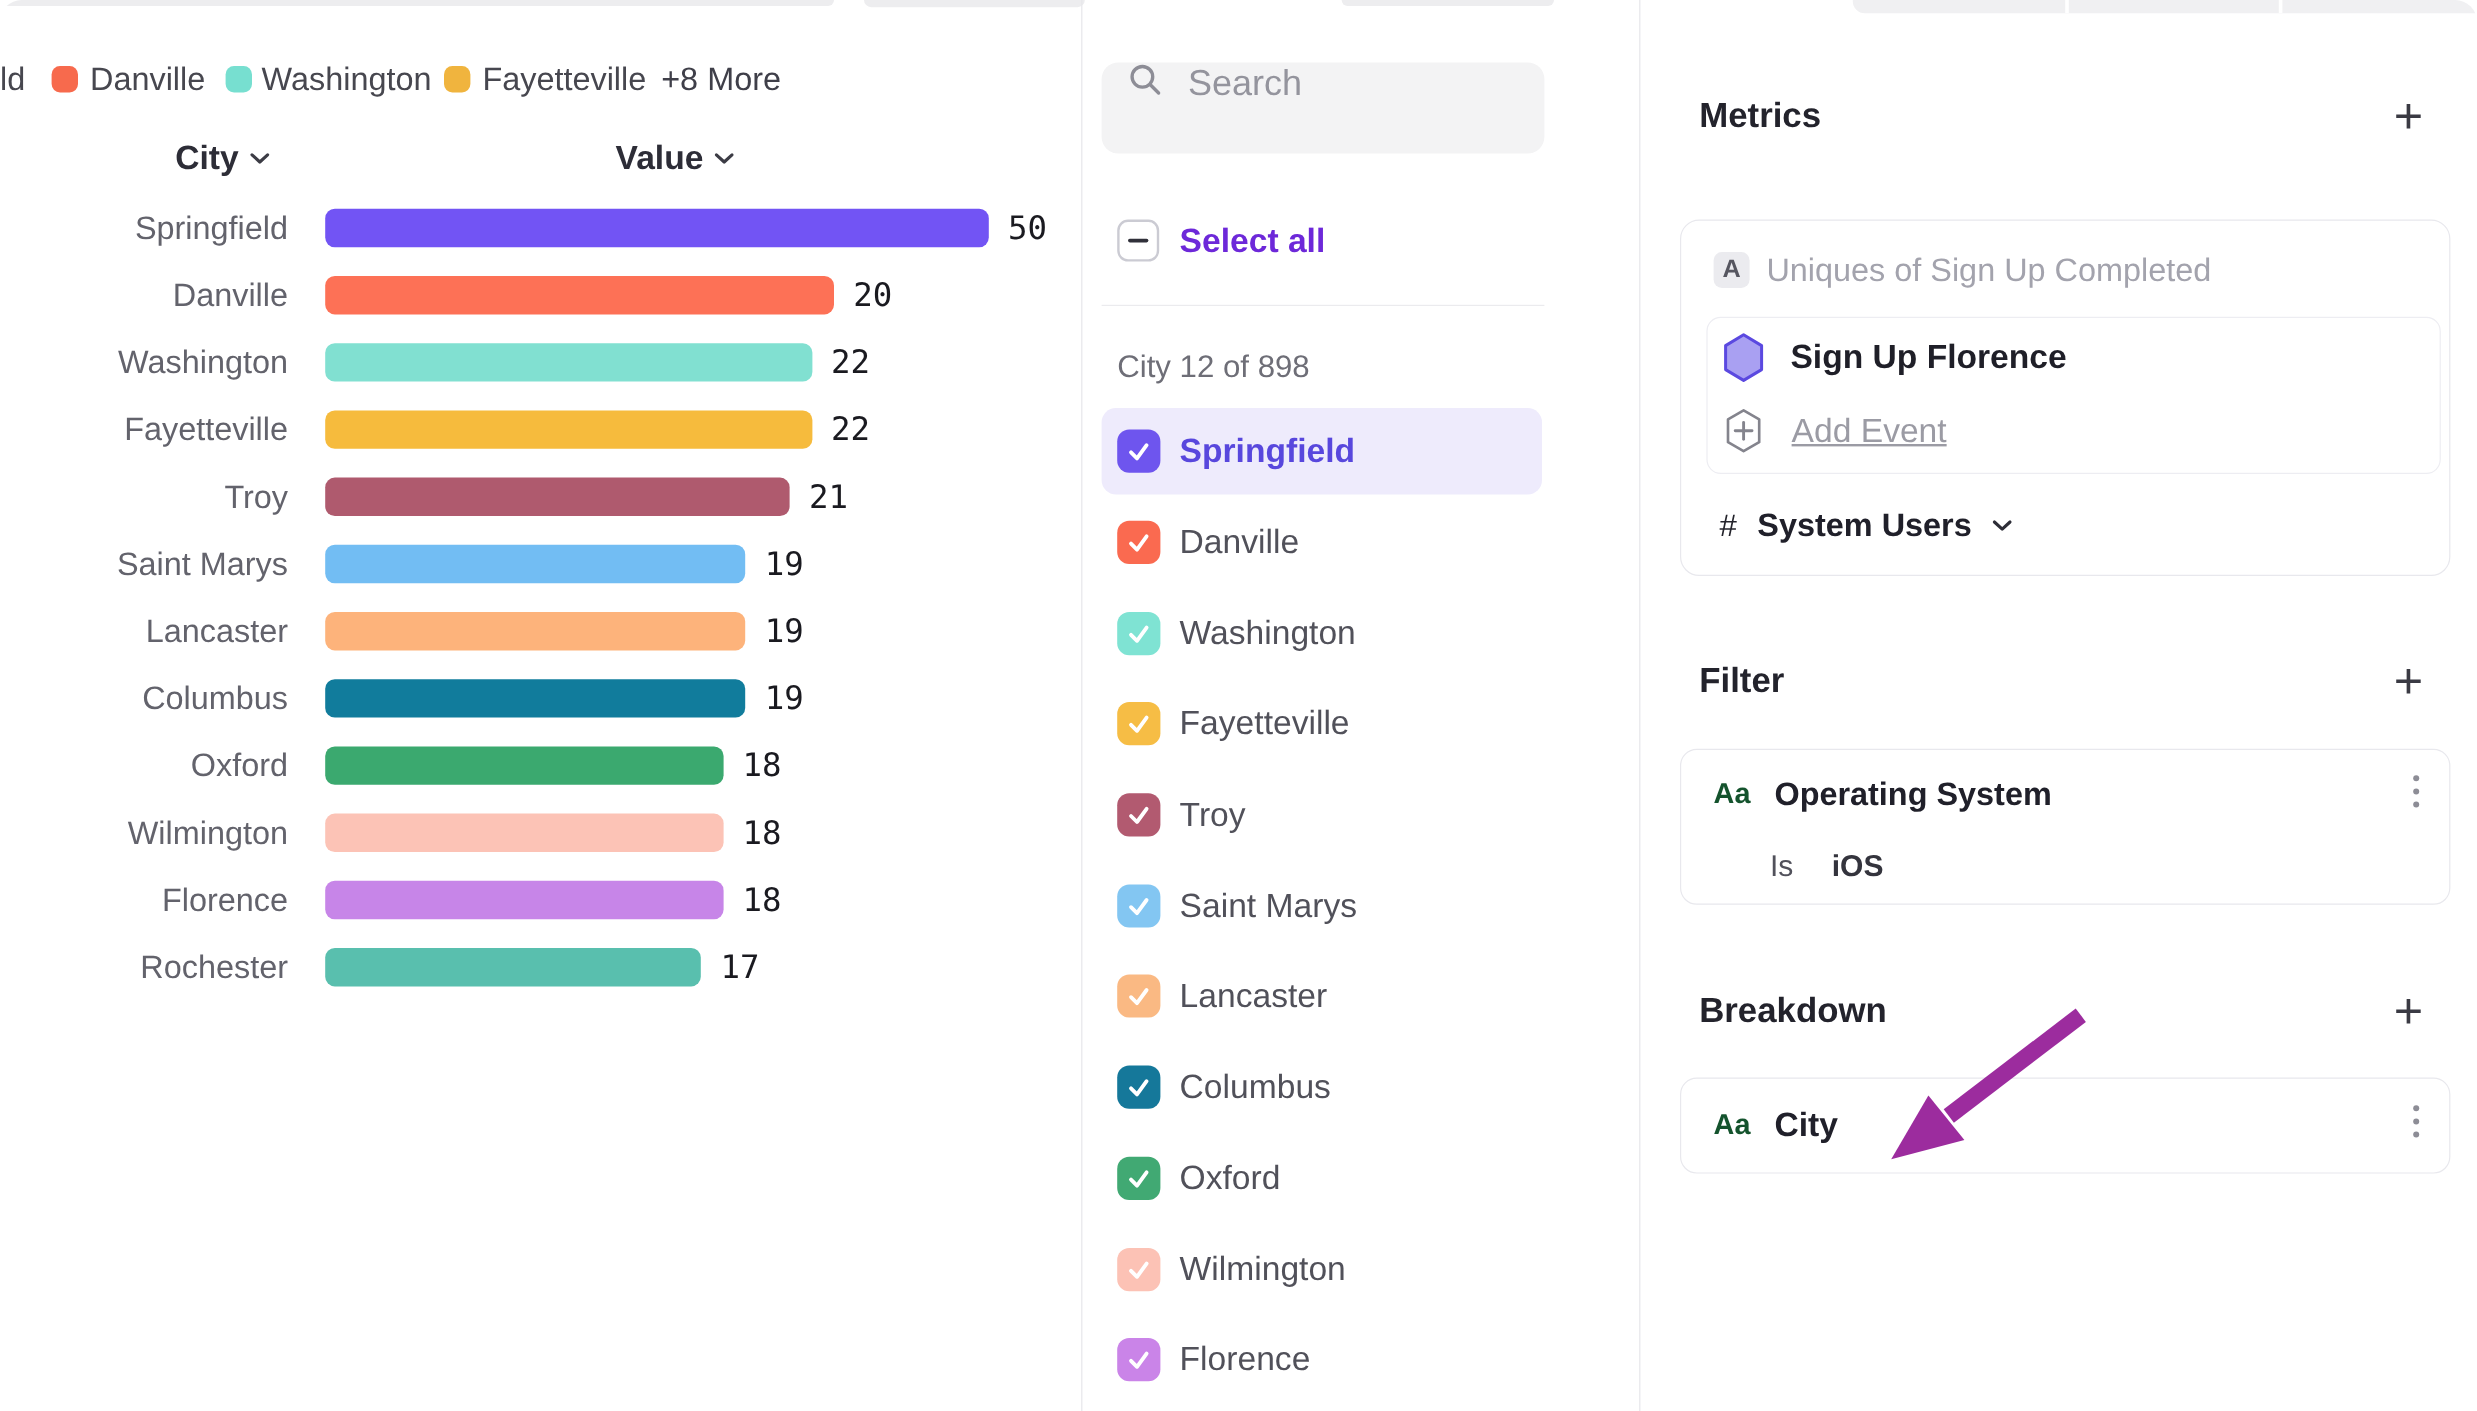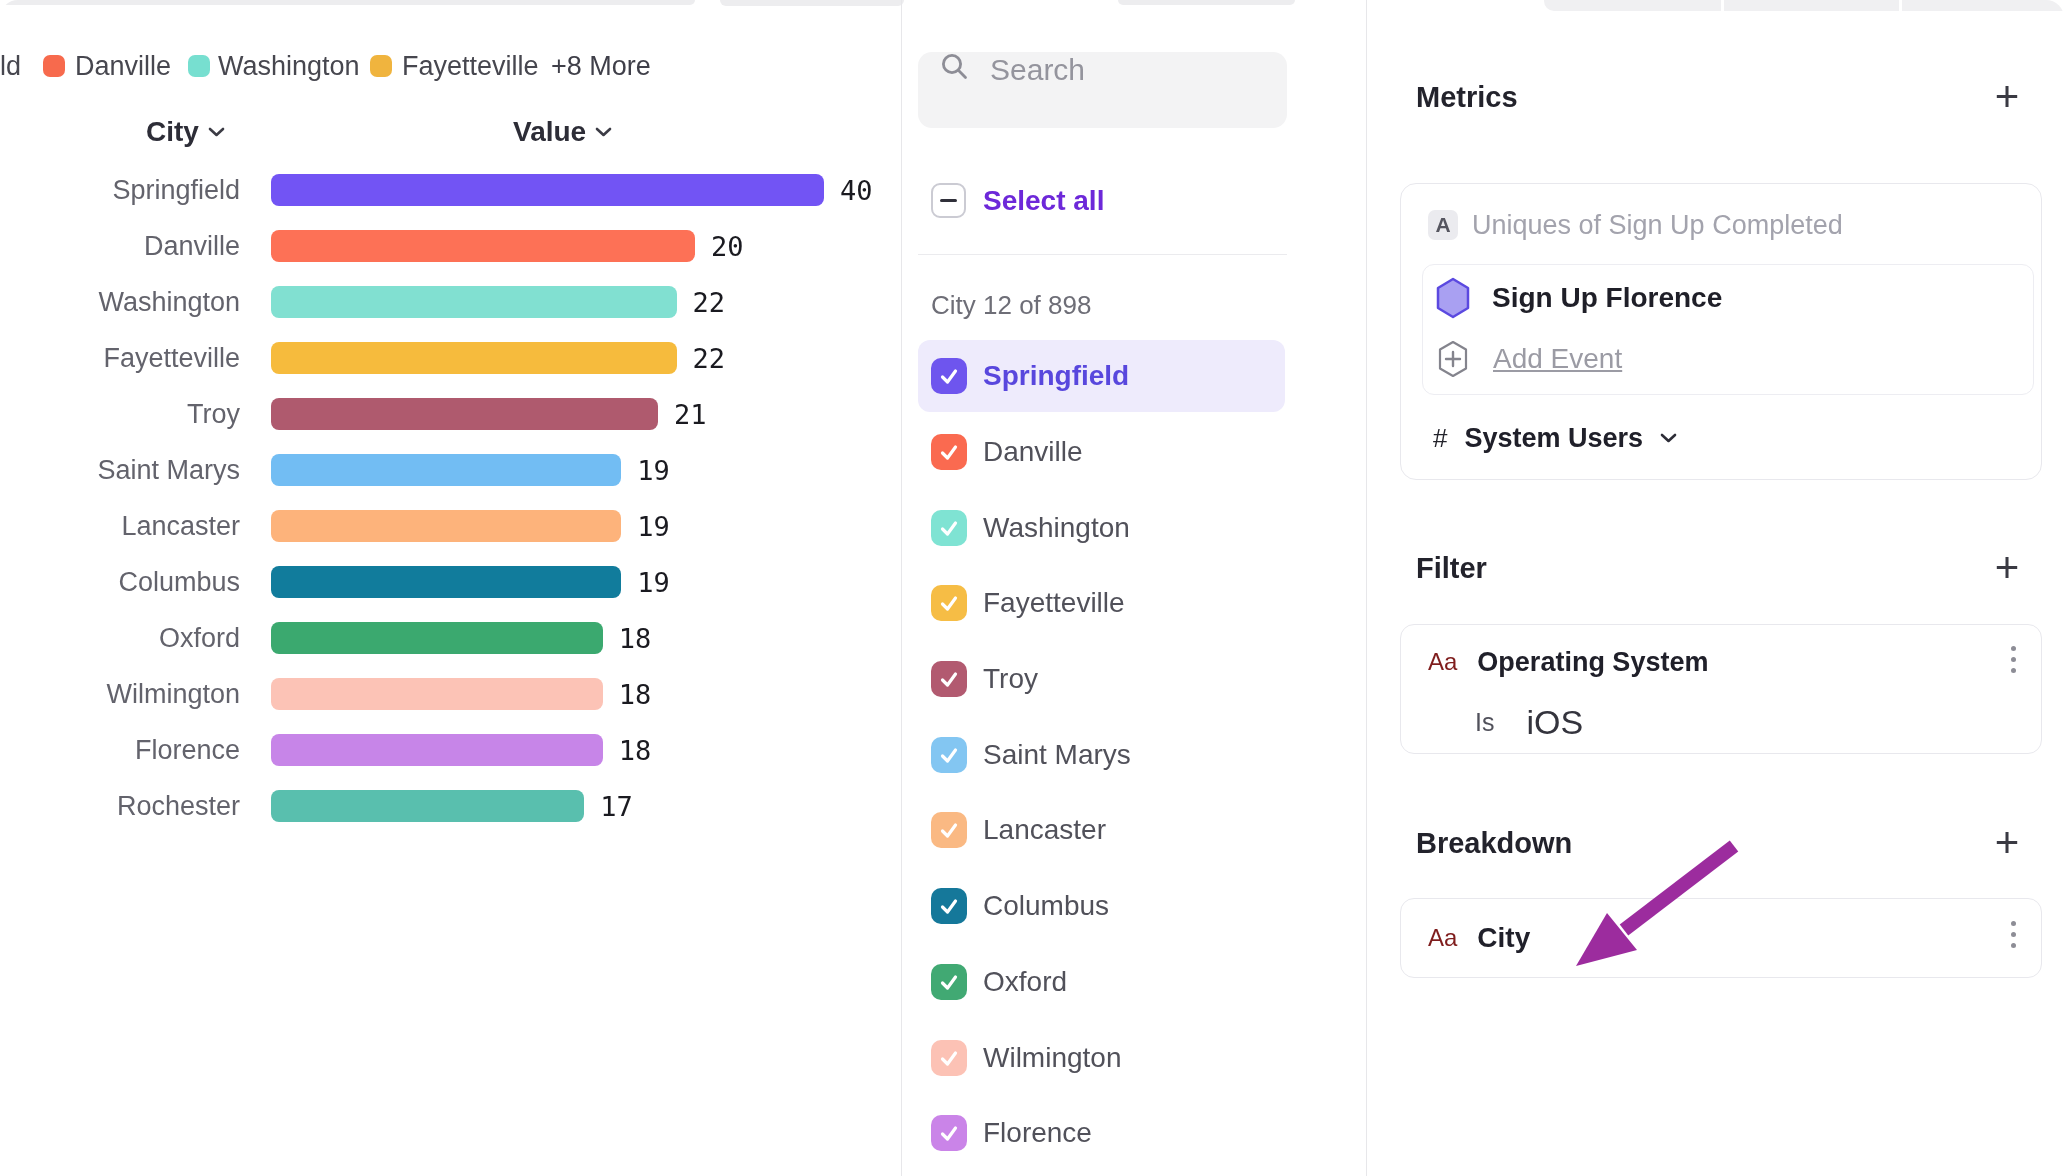--- a/index.html
+++ b/index.html
@@ -68,27 +68,27 @@
   .inner-card{position:absolute;left:21px;top:80px;width:612px;height:131px;border:1.5px solid #ededf2;border-radius:12px;box-sizing:border-box;}
   .evt-row{position:absolute;left:12px;top:11px;height:44px;display:flex;align-items:center;gap:21px;cursor:pointer;}
   .evt-name{font-size:28px;font-weight:600;color:#1f1f28;white-space:nowrap;}
   .addevt-row{position:absolute;left:14px;top:73px;height:42px;display:flex;align-items:center;gap:24px;cursor:pointer;}
   .addevt-label{font-size:28px;color:#9b9ba4;text-decoration:underline;}
   .measure-row{position:absolute;left:32px;top:234px;height:40px;display:flex;align-items:center;gap:17px;cursor:pointer;}
   .hash{font-size:26px;color:#23232b;}
   .measure-label{font-size:27px;font-weight:600;color:#20202a;}
 
   .prop-row{position:absolute;left:27px;display:flex;align-items:center;gap:20px;height:38px;}
-  .aa{font-size:24px;font-weight:400;color:#7f1d1d;}
+  .aa{font-size:24px;font-weight:700;color:#14532d;}
   .prop-name{font-size:27px;font-weight:600;color:#20202a;white-space:nowrap;}
   .kebab{position:absolute;left:607px;width:10px;display:flex;flex-direction:column;align-items:center;gap:6px;cursor:pointer;}
   .kebab i{width:5px;height:5px;border-radius:50%;background:#8d8d96;}
   .clause-row{position:absolute;left:74px;top:82px;display:flex;align-items:center;gap:32px;height:30px;}
   .op{font-size:25px;color:#51515b;}
-  .opval{font-size:34px;font-weight:400;color:#34343d;}
+  .opval{font-size:25px;font-weight:700;color:#34343d;}
 
   .arrow-svg{position:absolute;left:1540px;top:825px;pointer-events:none;}
 </style>
 </head>
 <body>
 
 <div class="stage">
 
   <div class="topstrip ts1"></div>
   <div class="topstrip ts2"></div>
@@ -121,21 +121,21 @@
   <div class="col-head" style="left:513px">
     <span>Value</span>
     <svg width="17" height="10" viewBox="0 0 17 10">
         <polyline points="2,2 8.5,8 15,2" fill="none" stroke="#3c3c45" stroke-width="2.6" stroke-linecap="round" stroke-linejoin="round"></polyline>
       </svg>
   </div>
 
   <div class="bar-row" style="top:162px">
     <span class="bar-label">Springfield</span>
     <span class="bar" style="width: 553px; background: rgb(114, 84, 244);"></span>
-    <span class="bar-value">40</span>
+    <span class="bar-value">50</span>
   </div>
   <div class="bar-row" style="top:218px">
     <span class="bar-label">Danville</span>
     <span class="bar" style="width: 423.967px; background: rgb(253, 113, 86);"></span>
     <span class="bar-value">20</span>
   </div>
   <div class="bar-row" style="top:274px">
     <span class="bar-label">Washington</span>
     <span class="bar" style="width: 405.533px; background: rgb(129, 224, 209);"></span>
     <span class="bar-value">22</span>

